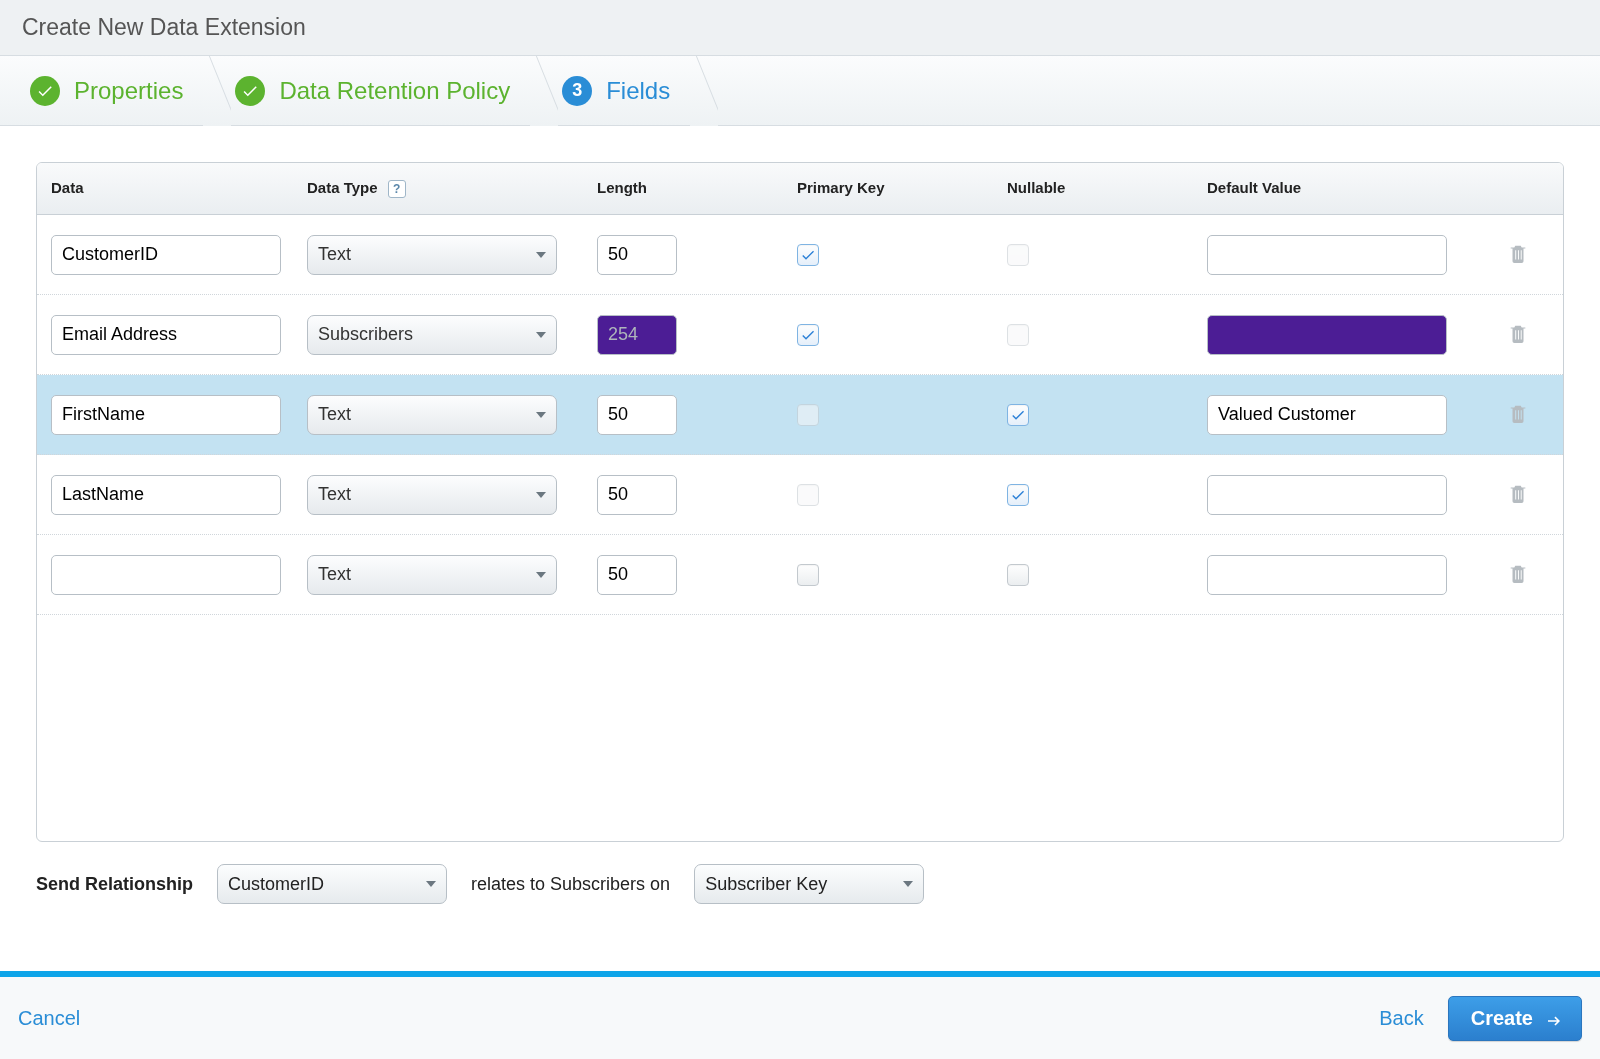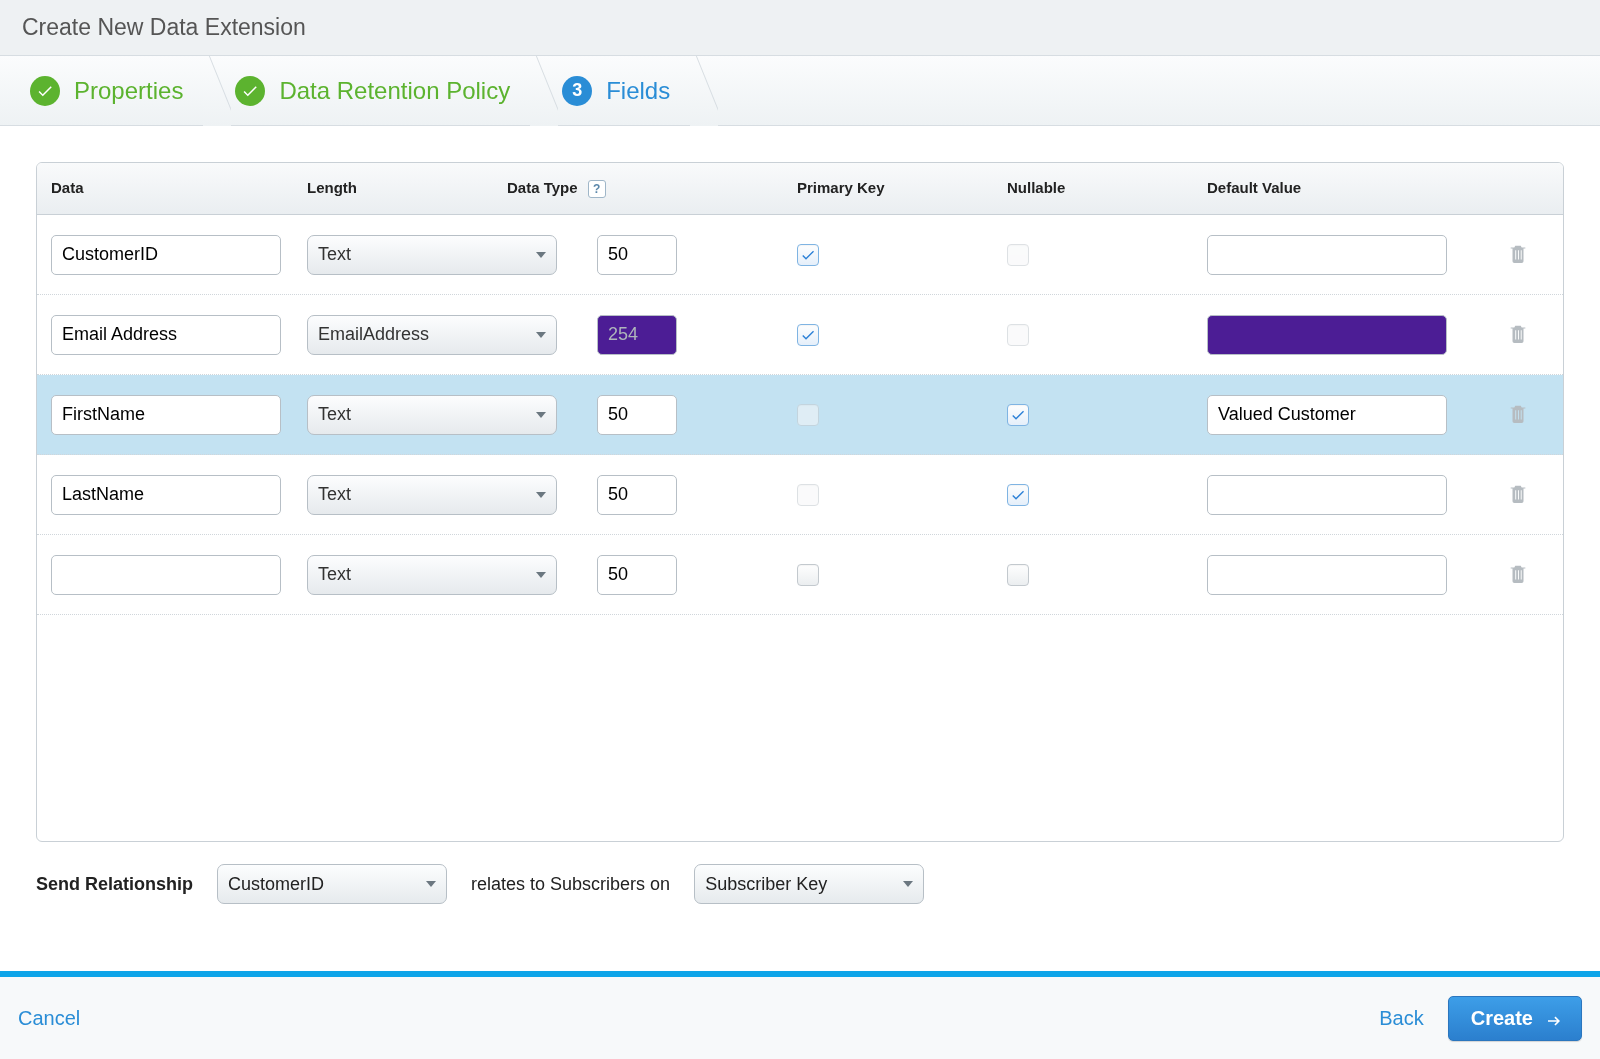--- a/index.html
+++ b/index.html
@@ -87,25 +87,25 @@
       <span class="badge">3</span>
       <span>Fields</span>
       <span class="chev"></span>
     </div>
   </div>
 
   <div class="content">
     <div class="grid">
       <div class="ghead">
         <div class="col c-name">Data</div>
-        <div class="col c-len">Length</div>
         <div class="col c-type">
           <span>Data Type</span>
           <span class="help-badge">?</span>
         </div>
+        <div class="col c-len">Length</div>
         <div class="col c-pk">Primary Key</div>
         <div class="col c-null">Nullable</div>
         <div class="col c-def">Default Value</div>
         <div class="col c-del"></div>
       </div>
       <div id="rows-container">
           <div class="row">
             <div class="col c-name">
               <input class="txt" value="CustomerID" style="">
             </div>
@@ -138,21 +138,21 @@
                   </svg></span>
               </span>
             </div>
           </div>
           <div class="row">
             <div class="col c-name">
               <input class="txt" value="Email Address" style="">
             </div>
             <div class="col c-type">
               <div class="sel">
-                <span>EmailAddress</span>
+                <span>Subscribers</span>
                 <span class="caret"></span>
               </div>
             </div>
             <div class="col c-len">
               <input class="txt short disabled" disabled="" value="254" style="">
             </div>
             <div class="col c-pk">
               <span class="cbwrap checked">
                 <svg viewBox="0 0 24 24">
                   <path fill="#2a7fd6" d="M9 16.2 4.8 12l-1.4 1.4L9 19 21 7l-1.4-1.4z"></path>

